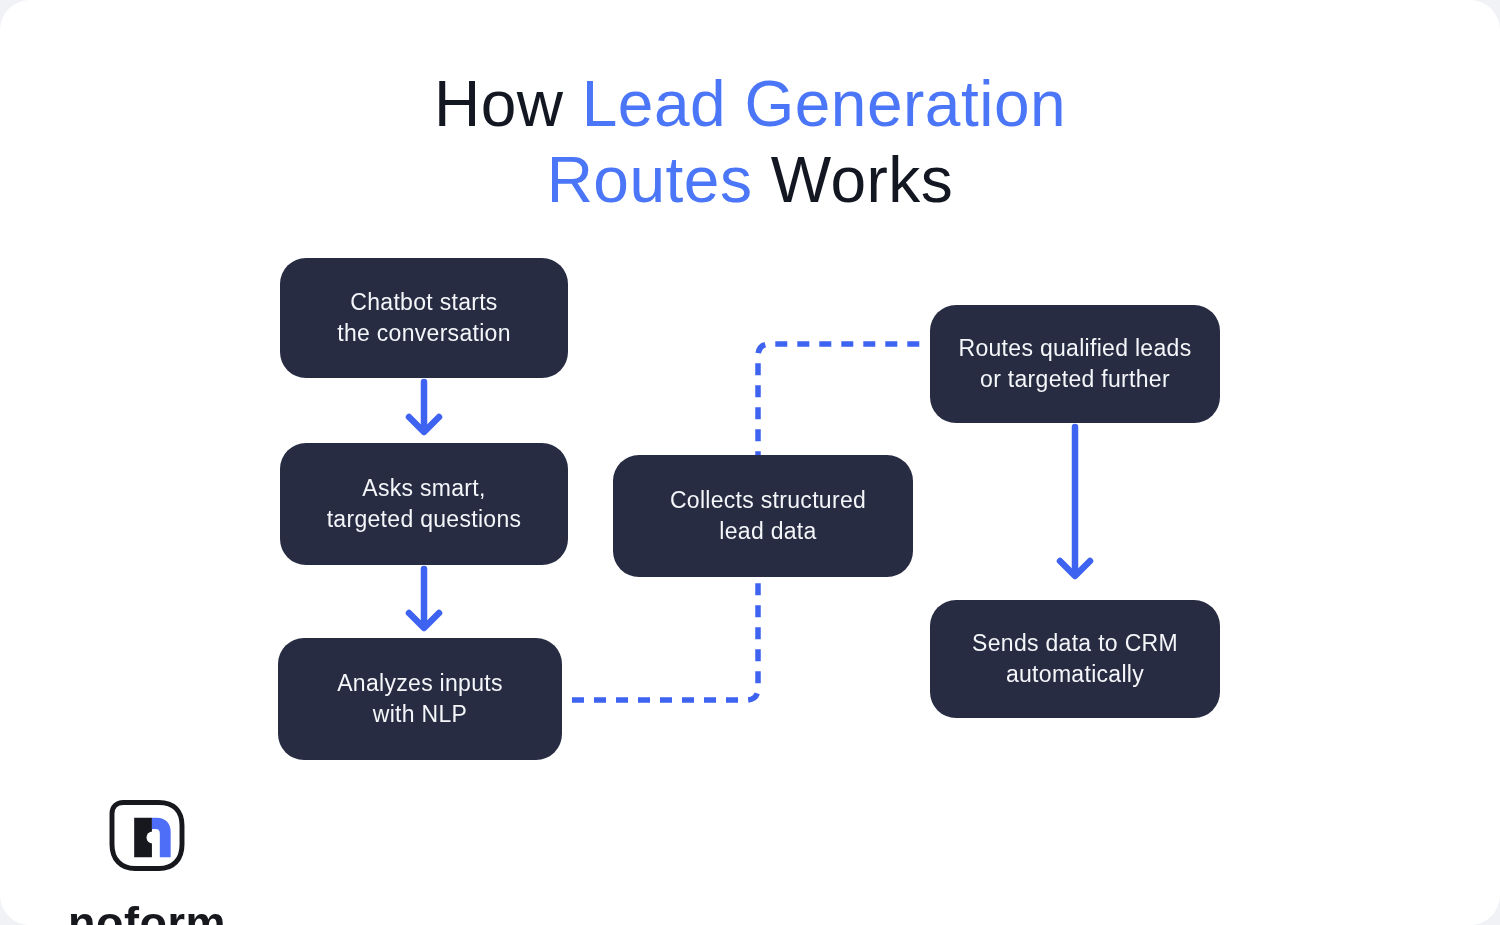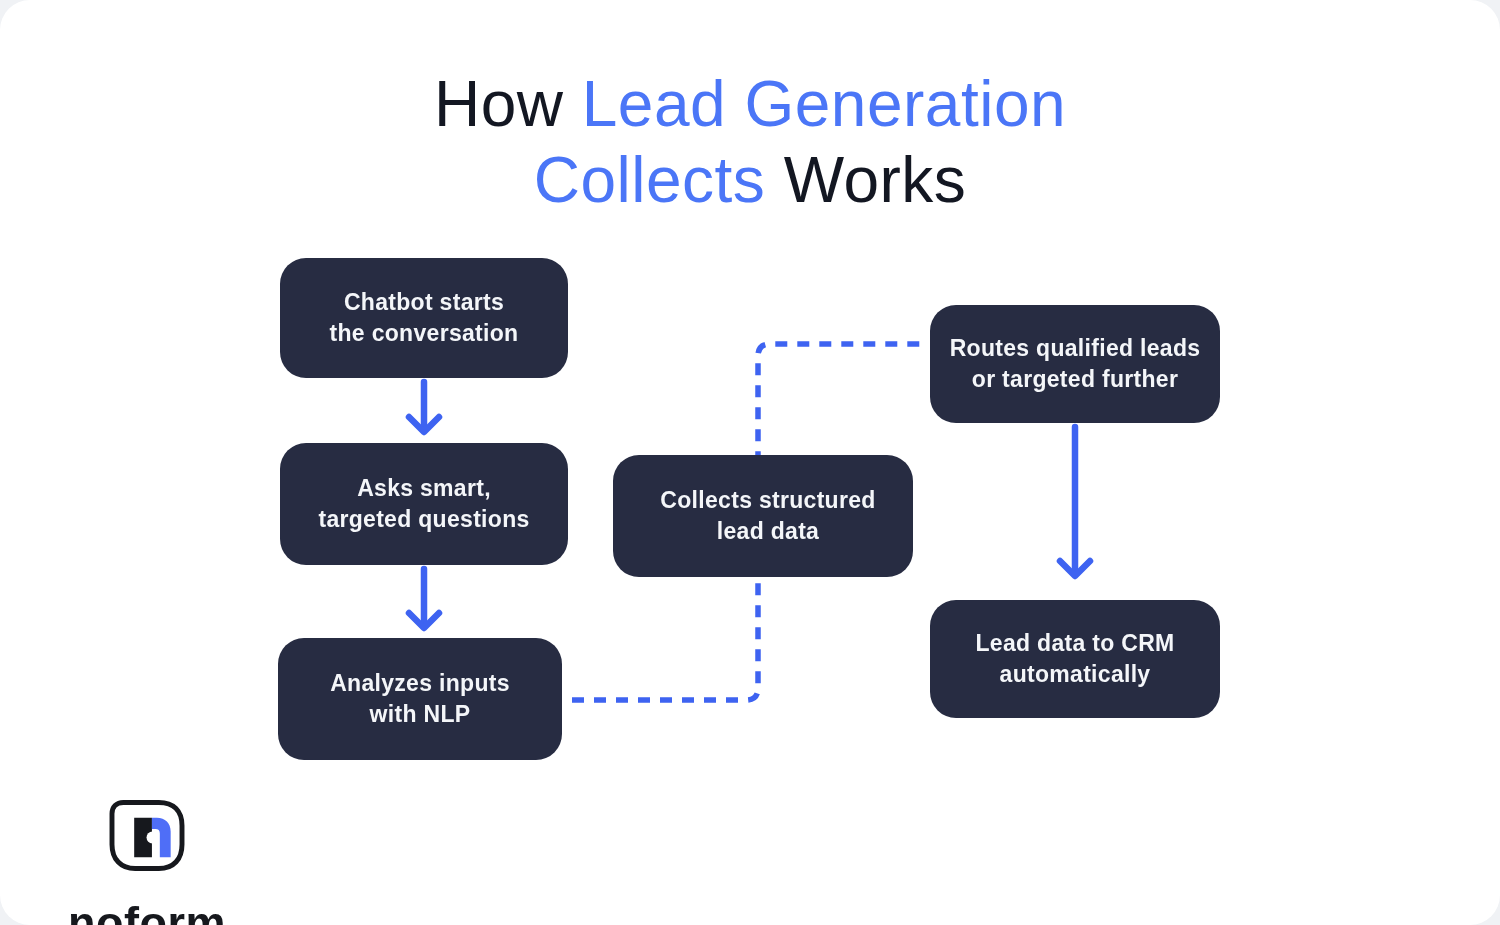--- a/index.html
+++ b/index.html
@@ -33,21 +33,21 @@
     width:1500px; height:925px;
     z-index:1;
   }
   .node{
     position:absolute;
     z-index:2;
     background:#272c42;
     border-radius:26px;
     color:#f4f6f9;
     font-size:23px;
-    font-weight:700;
+    font-weight:400;
     line-height:1.35;
     letter-spacing:0.3px;
     display:flex;
     align-items:center;
     justify-content:center;
     text-align:center;
     white-space:pre-line;
   }
   .node-start    { left:280px; top:258px; width:288px; height:120px; }
   .node-questions{ left:280px; top:443px; width:288px; height:122px; }
@@ -72,21 +72,21 @@
     letter-spacing:0.5px;
   }
 </style>
 </head>
 <body>
 
 <div class="card">
 
   <div class="title">
     <span>How </span><span class="blue">Lead Generation</span><br>
-    <span class="blue">Collects</span><span> Works</span>
+    <span class="blue">Routes</span><span> Works</span>
   </div>
 
   <svg class="connector-layer" viewBox="0 0 1500 925" xmlns="http://www.w3.org/2000/svg">
     <g stroke="#3e63f1" stroke-width="6.5" fill="none" stroke-linecap="round" stroke-linejoin="round">
 
       <g>
         <path d="M424 382 V 426"></path>
         <path d="M409 417 L424 432 L439 417"></path>
       </g>
 
@@ -107,21 +107,21 @@
   <div class="node node-start">Chatbot starts
 the conversation</div>
   <div class="node node-questions">Asks smart,
 targeted questions</div>
   <div class="node node-nlp">Analyzes inputs
 with NLP</div>
   <div class="node node-collect">Collects structured
 lead data</div>
   <div class="node node-route">Routes qualified leads
 or targeted further</div>
-  <div class="node node-crm">Lead data to CRM
+  <div class="node node-crm">Sends data to CRM
 automatically</div>
 
   <div class="logo">
     <svg width="76" height="71" viewBox="0 0 76 72" xmlns="http://www.w3.org/2000/svg">
       <path d="M14 2.5 H 50 C 65 2.5 73.5 11 73.5 26 V 45 C 73.5 60 65 69.5 50 69.5 H 26 C 11.5 69.5 2.5 60 2.5 45 V 14 C 2.5 7 7 2.5 14 2.5 Z" fill="#ffffff" stroke="#16181d" stroke-width="5"></path>
       <path d="M25 18 H 43 V 58 H 25 Z" fill="#16181d"></path>
       <circle cx="43.5" cy="38" r="6" fill="#ffffff"></circle>
       <path d="M43 18 L48 18 C56.5 18 62 23.5 62 32 L62 58 L51 58 L51 34 C51 31 49.5 29.5 46.5 29.5 L43 29.5 Z" fill="#4f6ef7"></path>
     </svg>
     <span class="logo-text">noform</span>

